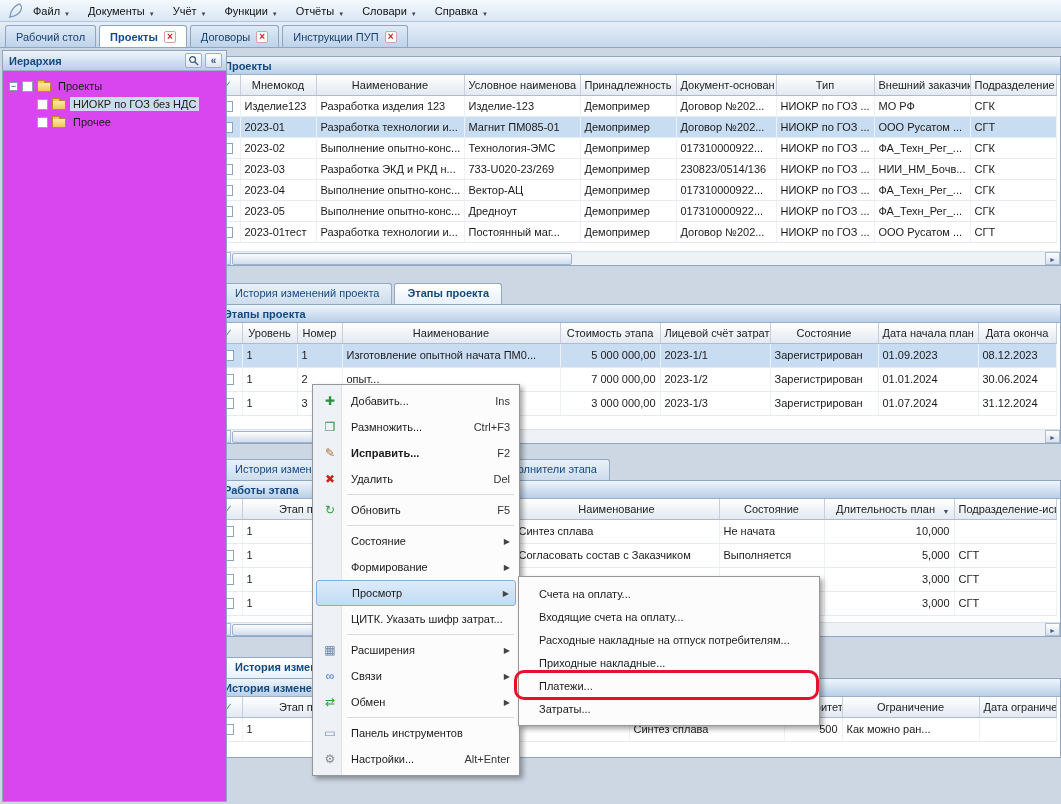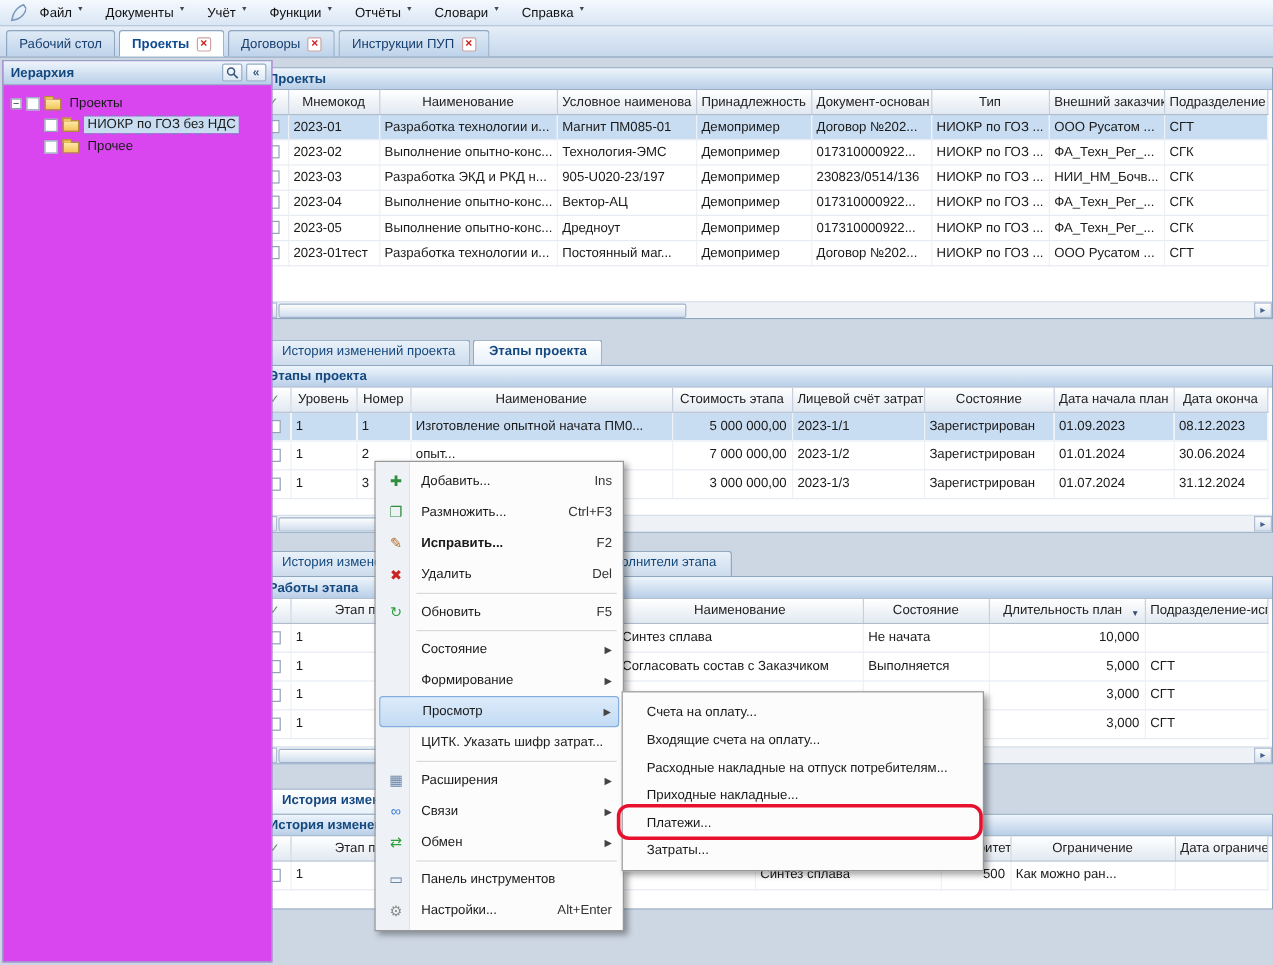--- a/index.html
+++ b/index.html
@@ -3,21 +3,21 @@
 <meta charset="utf-8">
 <style>
 *{box-sizing:border-box;margin:0;padding:0}
 html,body{width:1061px;height:804px;overflow:hidden}
 body{font-family:"Liberation Sans",sans-serif;font-size:11px;background:#cdd7e3;position:relative;color:#1a1a1a}
 
 
 .menubar{position:absolute;left:0;top:0;width:100%;height:22px;background:linear-gradient(#f4f9fe,#d9e6f4);border-bottom:1px solid #b5c6da;display:flex;align-items:center;padding-left:4px;z-index:5}
 .logo{width:20px;height:18px;display:flex;align-items:center;justify-content:center}
 .mbitems{display:flex}
-.mbitem{padding:3px 9px;display:flex;align-items:flex-start;gap:4px;color:#111;cursor:default}
+.mbitem{padding:3px 9px;display:flex;align-items:flex-end;gap:4px;color:#111;cursor:default}
 .mbitem .arr{font-size:6px;color:#445}
 
 
 .tabbar{position:absolute;left:0;top:22px;width:100%;height:26px;background:linear-gradient(#e6eef8,#c6d8ec);border-bottom:1px solid #8ea6c0;display:flex;align-items:flex-end;padding-left:5px;z-index:5}
 .tabbar .tab{height:22px;display:flex;align-items:center;gap:6px;padding:0 10px;margin-right:3px;border:1px solid #8ea6c0;border-bottom:none;border-radius:3px 3px 0 0;background:linear-gradient(#dfeaf6,#bed3ea);color:#173f6f}
 .tabbar .tab.active{background:#fdfefe;font-weight:bold;color:#0f4c92}
 .tclose{width:12px;height:12px;border:1px solid #cfa3a3;background:#fff;color:#cc2222;font-size:10px;line-height:9px;text-align:center;border-radius:2px;font-weight:bold}
 
 
 .sidebar{position:absolute;left:2px;top:50px;width:225px;bottom:2px;background:#d946ef;border:1px solid #8ea6c0;z-index:1}
@@ -187,20 +187,31 @@
                 <th>Наименование</th>
                 <th>Условное наименова</th>
                 <th>Принадлежность</th>
                 <th>Документ-основан</th>
                 <th>Тип</th>
                 <th>Внешний заказчик</th>
                 <th>Подразделение</th>
               </tr>
             </thead>
           <tbody>
+              <tr>
+                <td class="cbcell"><span class="cb"></span></td>
+                <td>Изделие123</td>
+                <td>Разработка изделия 123</td>
+                <td>Изделие-123</td>
+                <td>Демопример</td>
+                <td>Договор №202...</td>
+                <td>НИОКР по ГОЗ ...</td>
+                <td>МО РФ</td>
+                <td>СГК</td>
+              </tr>
               <tr class="sel">
                 <td class="cbcell"><span class="cb"></span></td>
                 <td>2023-01</td>
                 <td>Разработка технологии и...</td>
                 <td>Магнит ПМ085-01</td>
                 <td>Демопример</td>
                 <td>Договор №202...</td>
                 <td>НИОКР по ГОЗ ...</td>
                 <td>ООО Русатом ...</td>
                 <td>СГТ</td>
@@ -213,21 +224,21 @@
                 <td>Демопример</td>
                 <td>017310000922...</td>
                 <td>НИОКР по ГОЗ ...</td>
                 <td>ФА_Техн_Рег_...</td>
                 <td>СГК</td>
               </tr>
               <tr>
                 <td class="cbcell"><span class="cb"></span></td>
                 <td>2023-03</td>
                 <td>Разработка ЭКД и РКД н...</td>
-                <td>905-U020-23/197</td>
+                <td>733-U020-23/269</td>
                 <td>Демопример</td>
                 <td>230823/0514/136</td>
                 <td>НИОКР по ГОЗ ...</td>
                 <td>НИИ_НМ_Бочв...</td>
                 <td>СГК</td>
               </tr>
               <tr>
                 <td class="cbcell"><span class="cb"></span></td>
                 <td>2023-04</td>
                 <td>Выполнение опытно-конс...</td>

